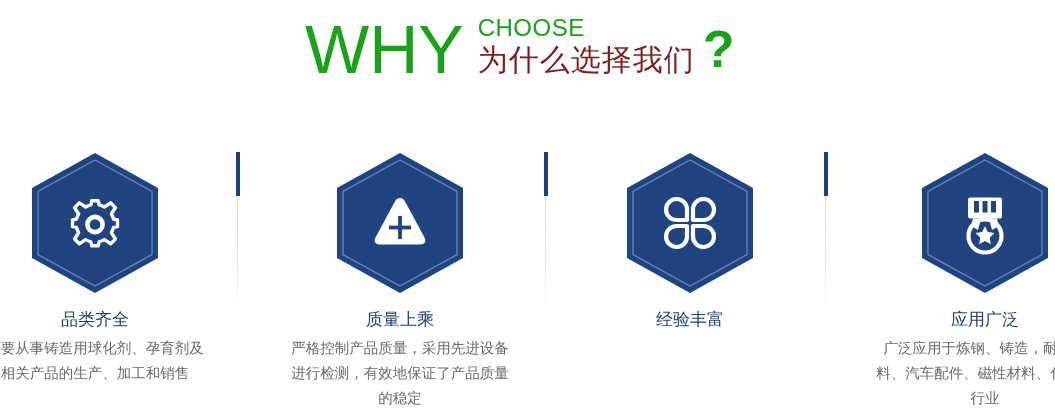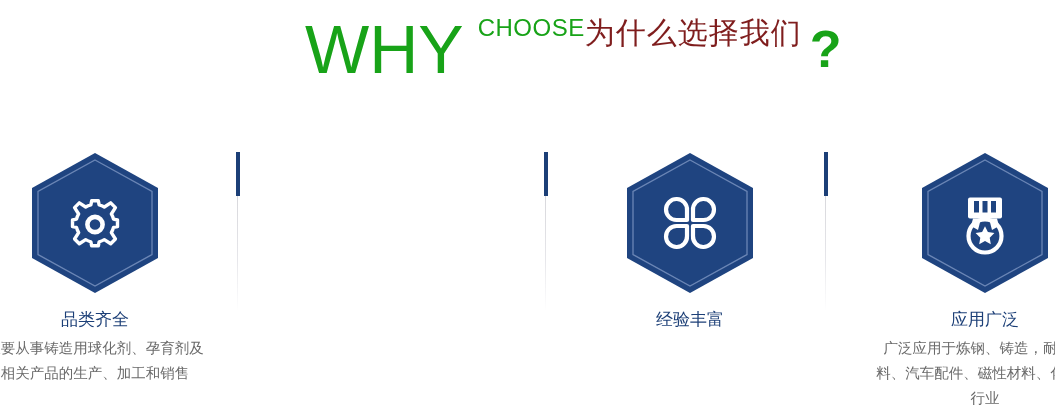--- a/index.html
+++ b/index.html
@@ -34,21 +34,21 @@
   .why {
     font-size: 68px;
     line-height: 74px;
     font-weight: 400;
     color: #18a318;
     letter-spacing: 0px;
     font-family: "Liberation Sans", "DejaVu Sans", sans-serif;
   }
   .hdr-mid {
     display: flex;
-    flex-direction: row;
+    flex-direction: column;
     margin-left: 14px;
     padding-top: 2px;
   }
   .choose {
     font-size: 24px;
     line-height: 27px;
     color: #18a318;
     letter-spacing: 0.5px;
     font-family: "Liberation Sans", "DejaVu Sans", sans-serif;
   }
@@ -193,20 +193,42 @@
                      A 27 27 0 0 1 -5.6,-26.6 Z" fill="none" stroke="#ffffff" stroke-width="4.6" stroke-linejoin="round" transform="scale(0.74) translate(0,2)"></path>
             <circle cx="0" cy="1.5" r="7.6" fill="none" stroke="#ffffff" stroke-width="4.6"></circle>
           </g>
         </svg>
       </div>
     </div>
     <div class="card-title">品类齐全</div>
     <div class="card-desc">主要从事铸造用球化剂、孕育剂及相关产品的生产、加工和销售</div>
   </div>
 
+  <div class="card card-2">
+    <div class="hexwrap">
+      <div class="hex">
+        <svg width="128" height="142" viewBox="0 0 128 142">
+          <polygon points="64,1 127,36 127,106 64,141 1,106 1,36" fill="#1f4480"></polygon>
+          <polygon points="64,8 121,39.5 121,102.5 64,134 7,102.5 7,39.5" fill="none" stroke="#6b86b5" stroke-width="1.3"></polygon>
+          <path d="M 64,46
+                   C 66.2,46 67.8,47.2 68.8,49
+                   L 88.5,85.5
+                   C 90.5,89.2 88.6,92.5 84.5,92.5
+                   L 43.5,92.5
+                   C 39.4,92.5 37.5,89.2 39.5,85.5
+                   L 59.2,49
+                   C 60.2,47.2 61.8,46 64,46 Z" fill="#ffffff"></path>
+          <rect x="62.1" y="64" width="3.8" height="23" fill="#1f4480"></rect>
+          <rect x="53" y="73.6" width="22" height="3.8" fill="#1f4480"></rect>
+        </svg>
+      </div>
+    </div>
+    <div class="card-title">质量上乘</div>
+    <div class="card-desc">严格控制产品质量，采用先进设备进行检测，有效地保证了产品质量的稳定</div>
+  </div>
 
   <div class="card card-3">
     <div class="hexwrap">
       <div class="hex">
         <svg width="128" height="142" viewBox="0 0 128 142">
           <polygon points="64,1 127,36 127,106 64,141 1,106 1,36" fill="#1f4480"></polygon>
           <polygon points="64,8 121,39.5 121,102.5 64,134 7,102.5 7,39.5" fill="none" stroke="#6b86b5" stroke-width="1.3"></polygon>
           <g fill="none" stroke="#ffffff" stroke-width="4.2" stroke-linejoin="round">
 
             <path d="M 61,68 L 61,58 A 10.5,10.5 0 1 0 50.5,68 Z"></path>

